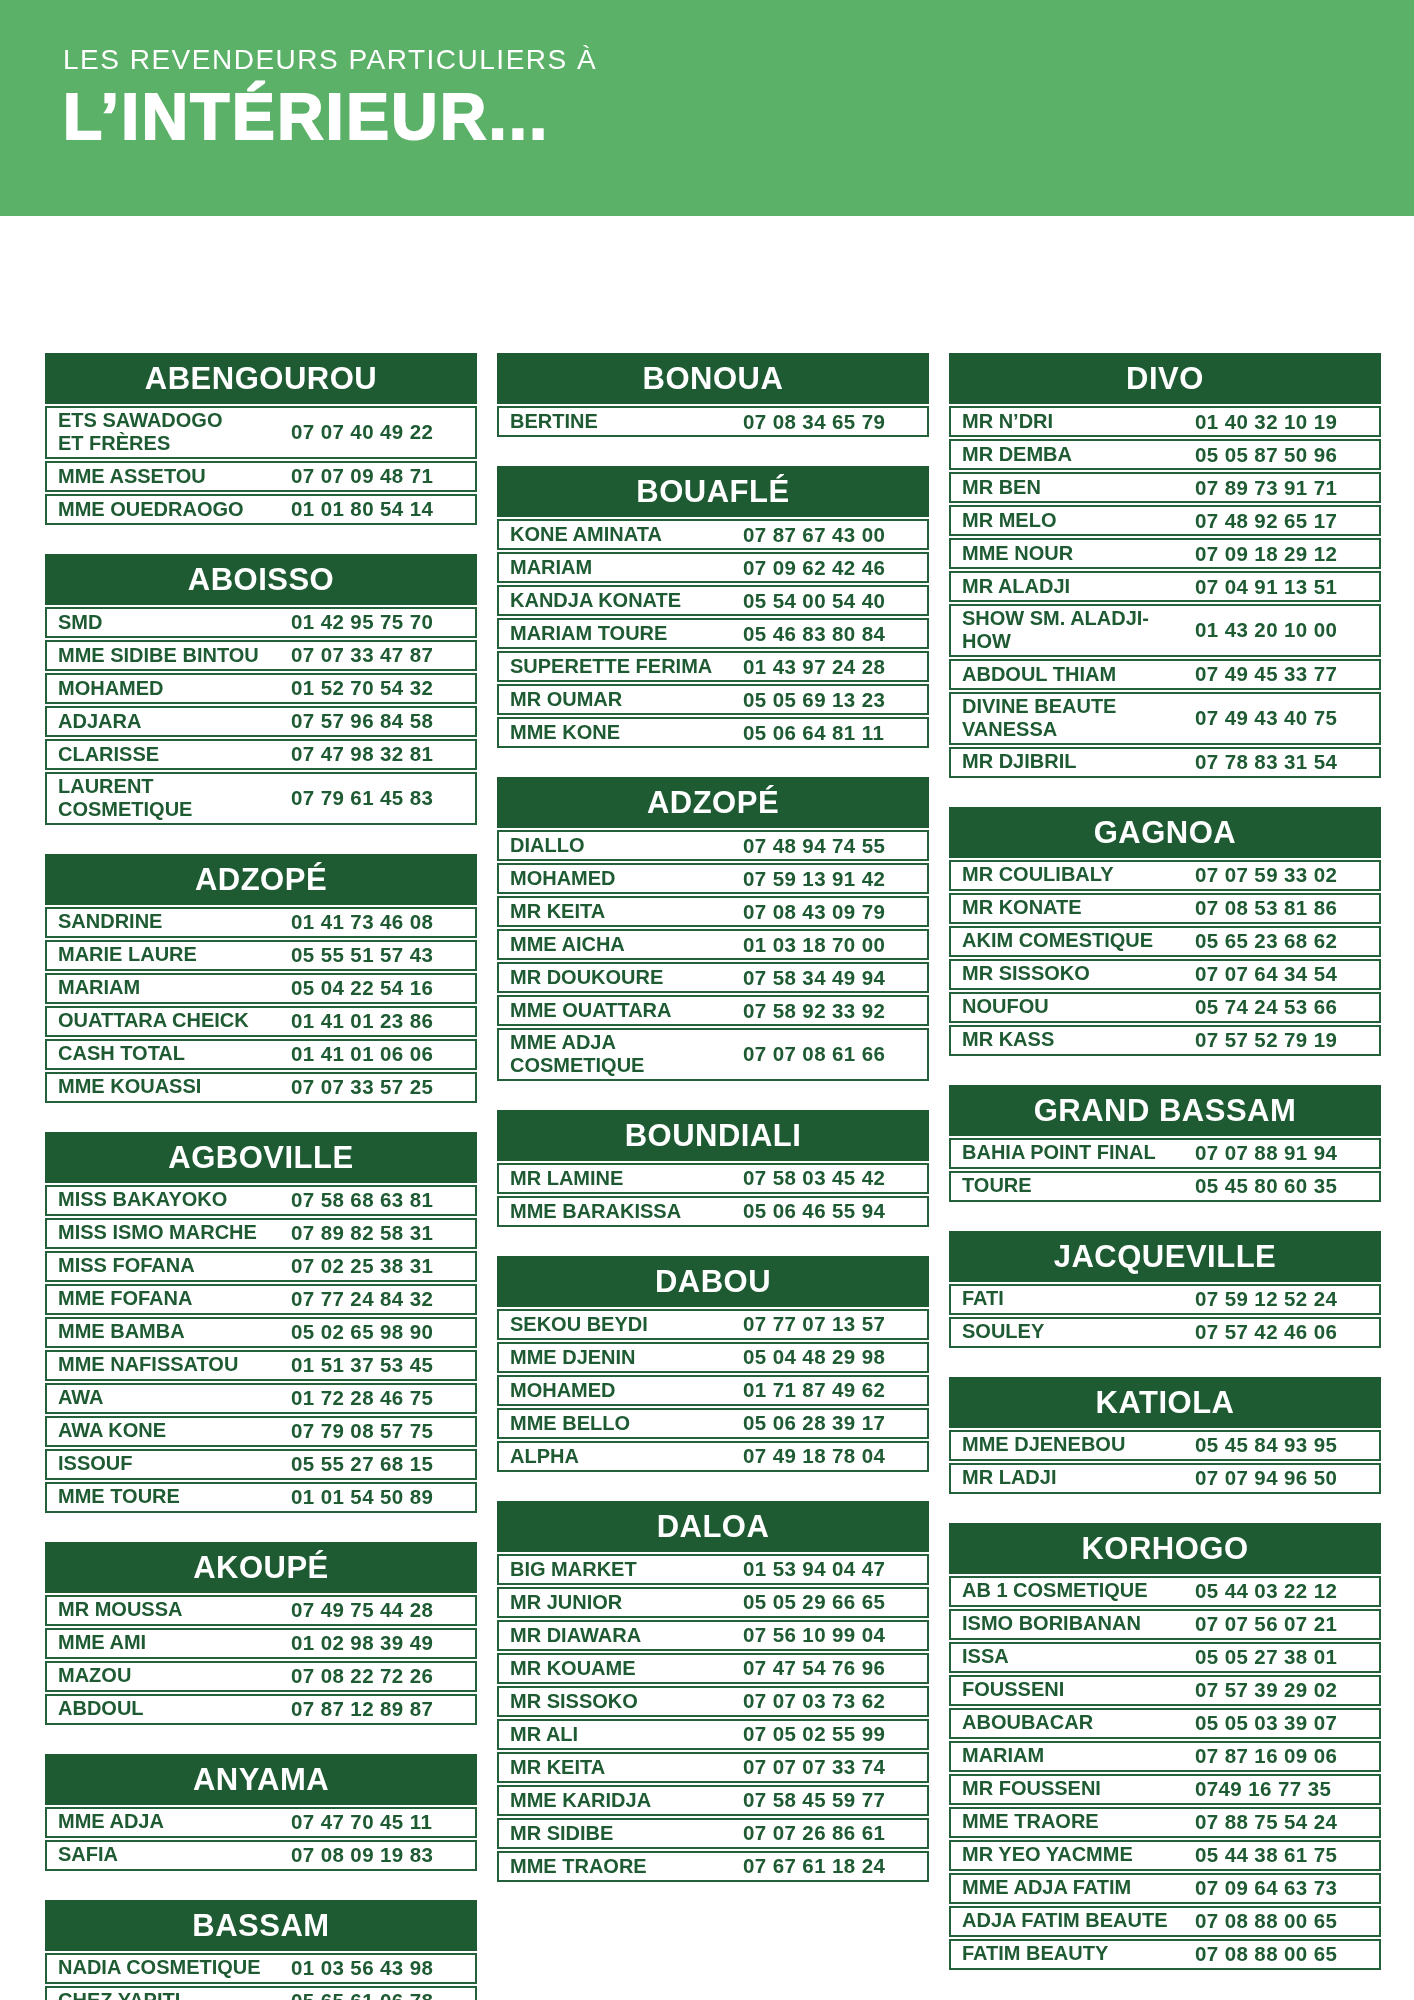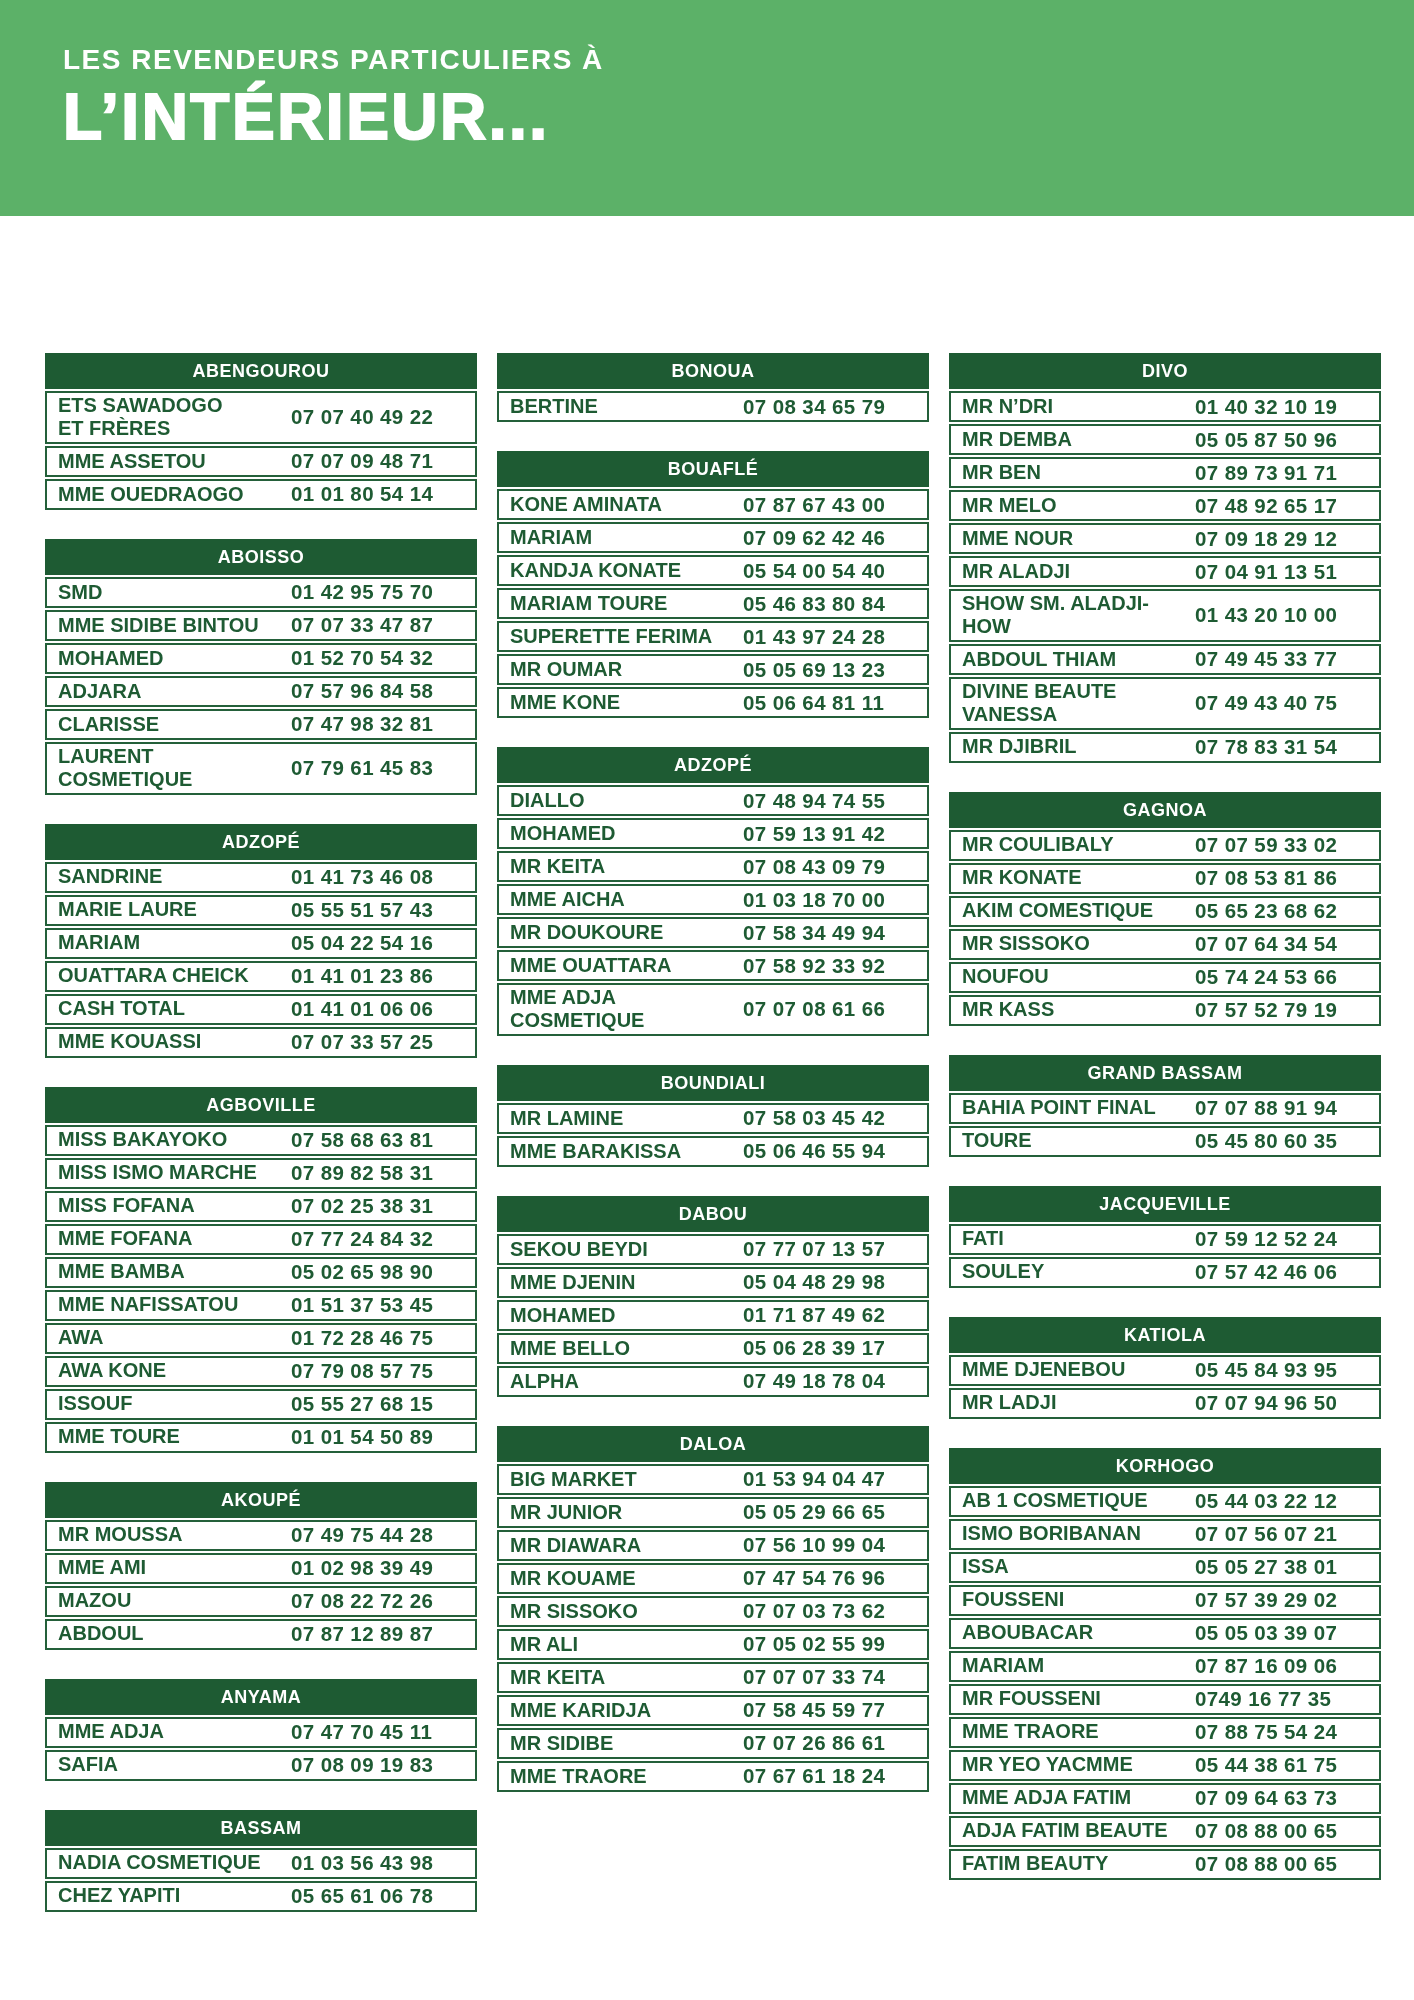--- a/index.html
+++ b/index.html
@@ -6,35 +6,35 @@
   body{
     width:1414px;height:2000px;background:#ffffff;overflow:hidden;
     font-family:"Liberation Sans","DejaVu Sans",sans-serif;
     -webkit-font-smoothing:antialiased;
   }
   .band{
     width:1414px;height:216px;background:#5cb168;box-sizing:border-box;
     padding:44px 0 0 63px;
   }
   .band .subtitle{
-    color:#ffffff;font-size:28px;font-weight:700;letter-spacing:1.5px;
+    color:#ffffff;font-size:28px;font-weight:400;letter-spacing:1.5px;
   }
   .band .title{
     color:#ffffff;font-size:64px;font-weight:700;letter-spacing:2.5px;
     margin-top:4px;-webkit-text-stroke:2px #ffffff;
   }
   .content{
     box-sizing:border-box;display:flex;gap:20px;
     padding:137px 32px 0 45px;
   }
   .col{flex:0 0 432px;width:432px;display:flex;flex-direction:column;gap:29px;}
   .table{width:100%;}
   .city-header{
     background:#1e5b33;border:2px solid #1e5b33;box-sizing:border-box;
-    color:#ffffff;text-align:center;font-weight:700;font-size:18px;
+    color:#ffffff;text-align:center;font-weight:700;font-size:31px;
     padding:6px 4px 5px 4px;letter-spacing:0.5px;
   }
   .row{
     display:flex;align-items:center;background:#ffffff;
     border:2px solid #24603a;box-sizing:border-box;margin-top:2px;
     min-height:31px;padding:1px 0;
   }
   .cell-name{
     width:57%;box-sizing:border-box;padding-left:11px;padding-right:4px;
     color:#1e5b33;font-weight:700;font-size:20px;line-height:1.17;

